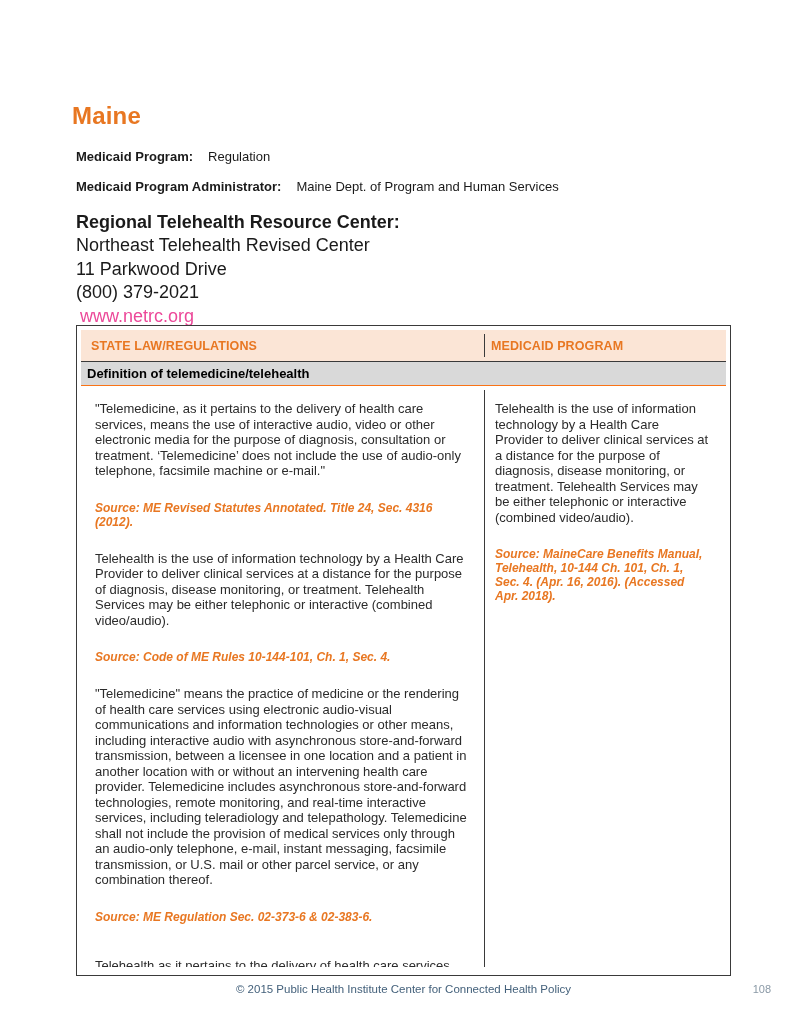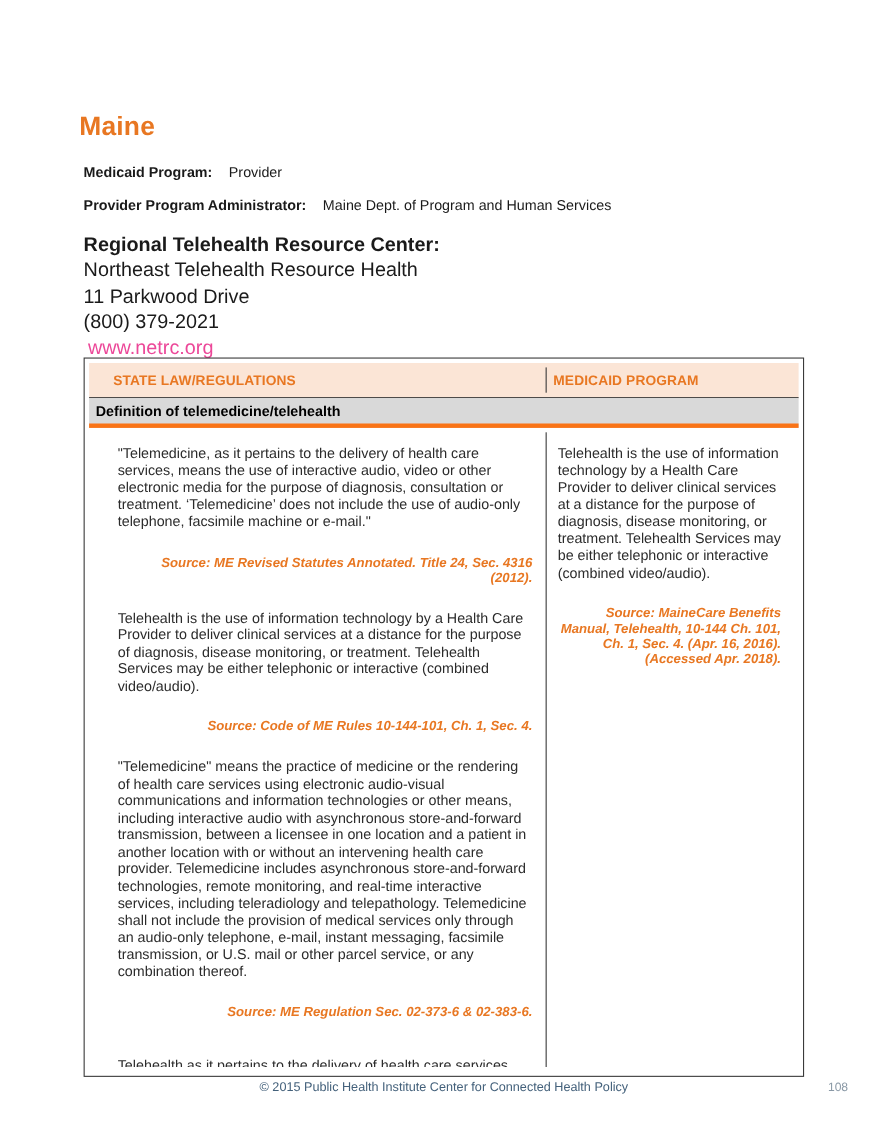--- a/index.html
+++ b/index.html
@@ -31,63 +31,63 @@
     position:absolute; left:68px; top:317px; width:655px;
     border:1px solid #3a3a3a;
     font-size:13px;
   }
   .tbl-head { display:flex; background:#FBE5D6; border-bottom:1px solid #3a3a3a; }
   .tbl-head .cell {
     padding:5px 6px 4px 6px;
     color:#E87722; font-weight:bold; font-size:12.5px;
     letter-spacing:0.1px;
   }
-  .cell-left { width:400px; border-right:1px solid #3a3a3a;margin-left:12px; }
+  .cell-left { width:400px; border-right:1px solid #3a3a3a; }
   .cell-right { flex:1; }
   .tbl-section {
-    background:#D9D9D9; border-bottom:4px solid #f97316;
+    background:#D9D9D9; border-bottom:1px solid #f97316;
     font-weight:bold; color:#000;
     padding:4px 6px 4px 6px; font-size:13px;
   }
   .tbl-body { display:flex; height:585px; overflow:hidden; }
   .tbl-body .cell { padding:7px 8px 0 6px; line-height:15.5px; overflow:hidden; }
   .para { margin-bottom:14px; color:#2b2b2b; }
   .src {
     margin-bottom:14px;
     color:#E87722; font-weight:bold; font-style:italic;
-    font-size:12px; line-height:14px;text-align:right;
+    font-size:12px; line-height:14px;
   }
   .gap-top { margin-top:26px; }
   .footer-line {
     position:absolute; left:0; top:971px; width:100%;
     text-align:center; font-size:11.5px; color:#44617B;
   }
   .page-num {
     position:absolute; right:24px; top:971px;
     font-size:11px; color:#8A99A6;
   }
 </style>
 </head>
 <body>
 
 <div class="page">
 
   <div class="page-title">Maine</div>
 
   <div class="field field-1">
-    <b>Medicaid Program:</b><span class="val">Provider</span>
+    <b>Medicaid Program:</b><span class="val">Regulation</span>
   </div>
 
   <div class="field field-2">
-    <b>Provider Program Administrator:</b><span class="val">Maine Dept. of Program and Human Services</span>
+    <b>Medicaid Program Administrator:</b><span class="val">Maine Dept. of Program and Human Services</span>
   </div>
 
   <div class="rtrc">
     <div class="lbl">Regional Telehealth Resource Center:</div>
-    <div>Northeast Telehealth Resource Health</div>
+    <div>Northeast Telehealth Revised Center</div>
     <div>11 Parkwood Drive</div>
     <div>(800) 379-2021</div>
     <div><a>www.netrc.org</a></div>
   </div>
 
   <div class="tbl">
     <div class="tbl-head">
       <div class="cell cell-left">STATE LAW/REGULATIONS</div>
       <div class="cell cell-right">MEDICAID PROGRAM</div>
     </div>

